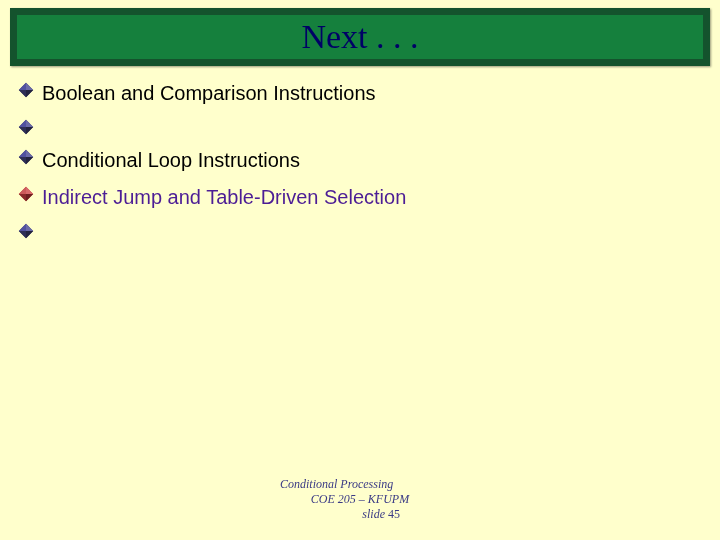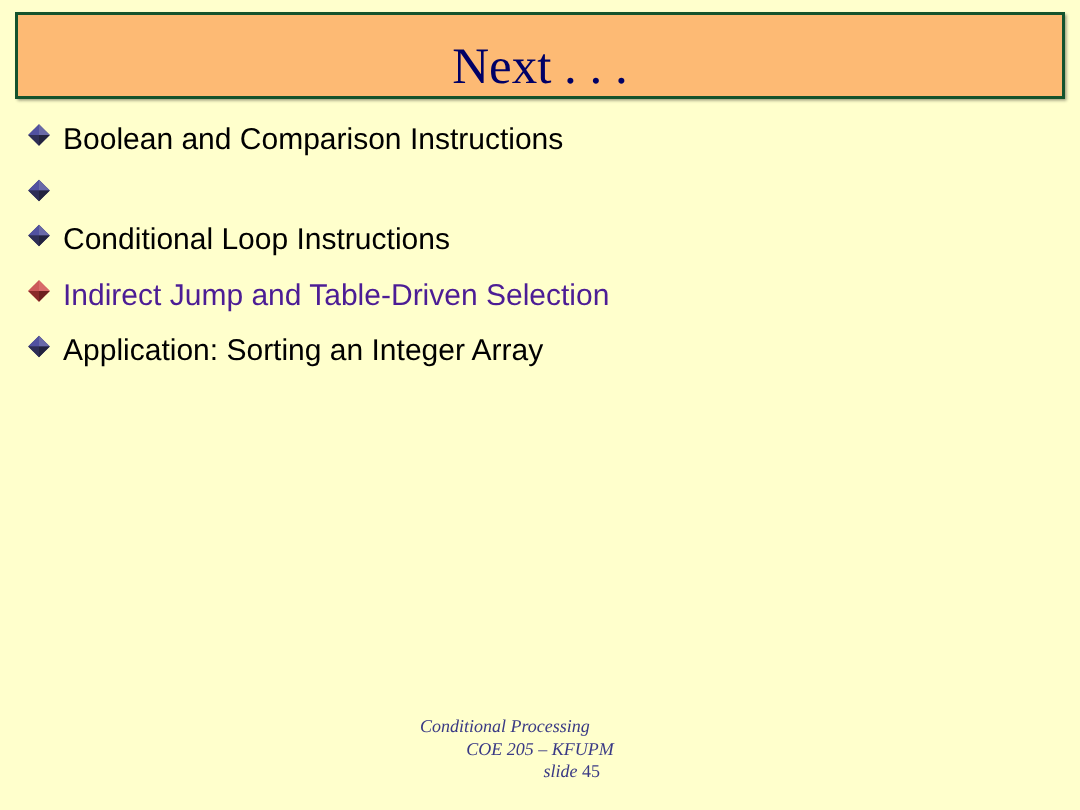--- a/index.html
+++ b/index.html
@@ -8,25 +8,25 @@
     background: #ffffcc;
     font-family: Arial, Helvetica, sans-serif;
     position: relative;
   }
   .title-band {
     position: absolute;
     top: 8px;
     left: 10px;
     right: 10px;
     height: 58px;
-    background: #fdba74;
-    border: 2px solid #14532d;
+    background: #15803d;
+    border: 7px solid #14532d;
     box-shadow: 1px 1px 2px rgba(0,0,0,0.4);
     display: flex;
-    align-items: flex-end;
+    align-items: center;
     justify-content: center;
   }
   .title-text {
     font-family: "Comic Sans MS", "Comic Sans", cursive;
     font-size: 34px;
     color: #000066;
   }
   .bullets {
     position: absolute;
     top: 82px;
@@ -125,21 +125,20 @@
   <div class="bullet-item">
     <span class="dia">
       <svg viewBox="0 0 20 20">
           <polygon points="10,1 19,10 10,19 1,10" fill="#3b3b6b"></polygon>
           <polygon points="10,1 19,10 10,10" fill="#6a6aa8"></polygon>
           <polygon points="10,1 1,10 10,10" fill="#5151a0"></polygon>
           <polygon points="1,10 10,19 10,10" fill="#2e2e55"></polygon>
           <polygon points="19,10 10,19 10,10" fill="#23233f"></polygon>
         </svg>
     </span>
-    <span>Application: Sorting an Integer Array</span>
   </div>
 </div>
 
 <div class="footer">
   <span class="footer-left">Conditional Processing</span>
   <span class="footer-mid">COE 205 – KFUPM</span>
   <span class="footer-right">
     <span class="sl">slide </span><span>45</span>
   </span>
 </div>

